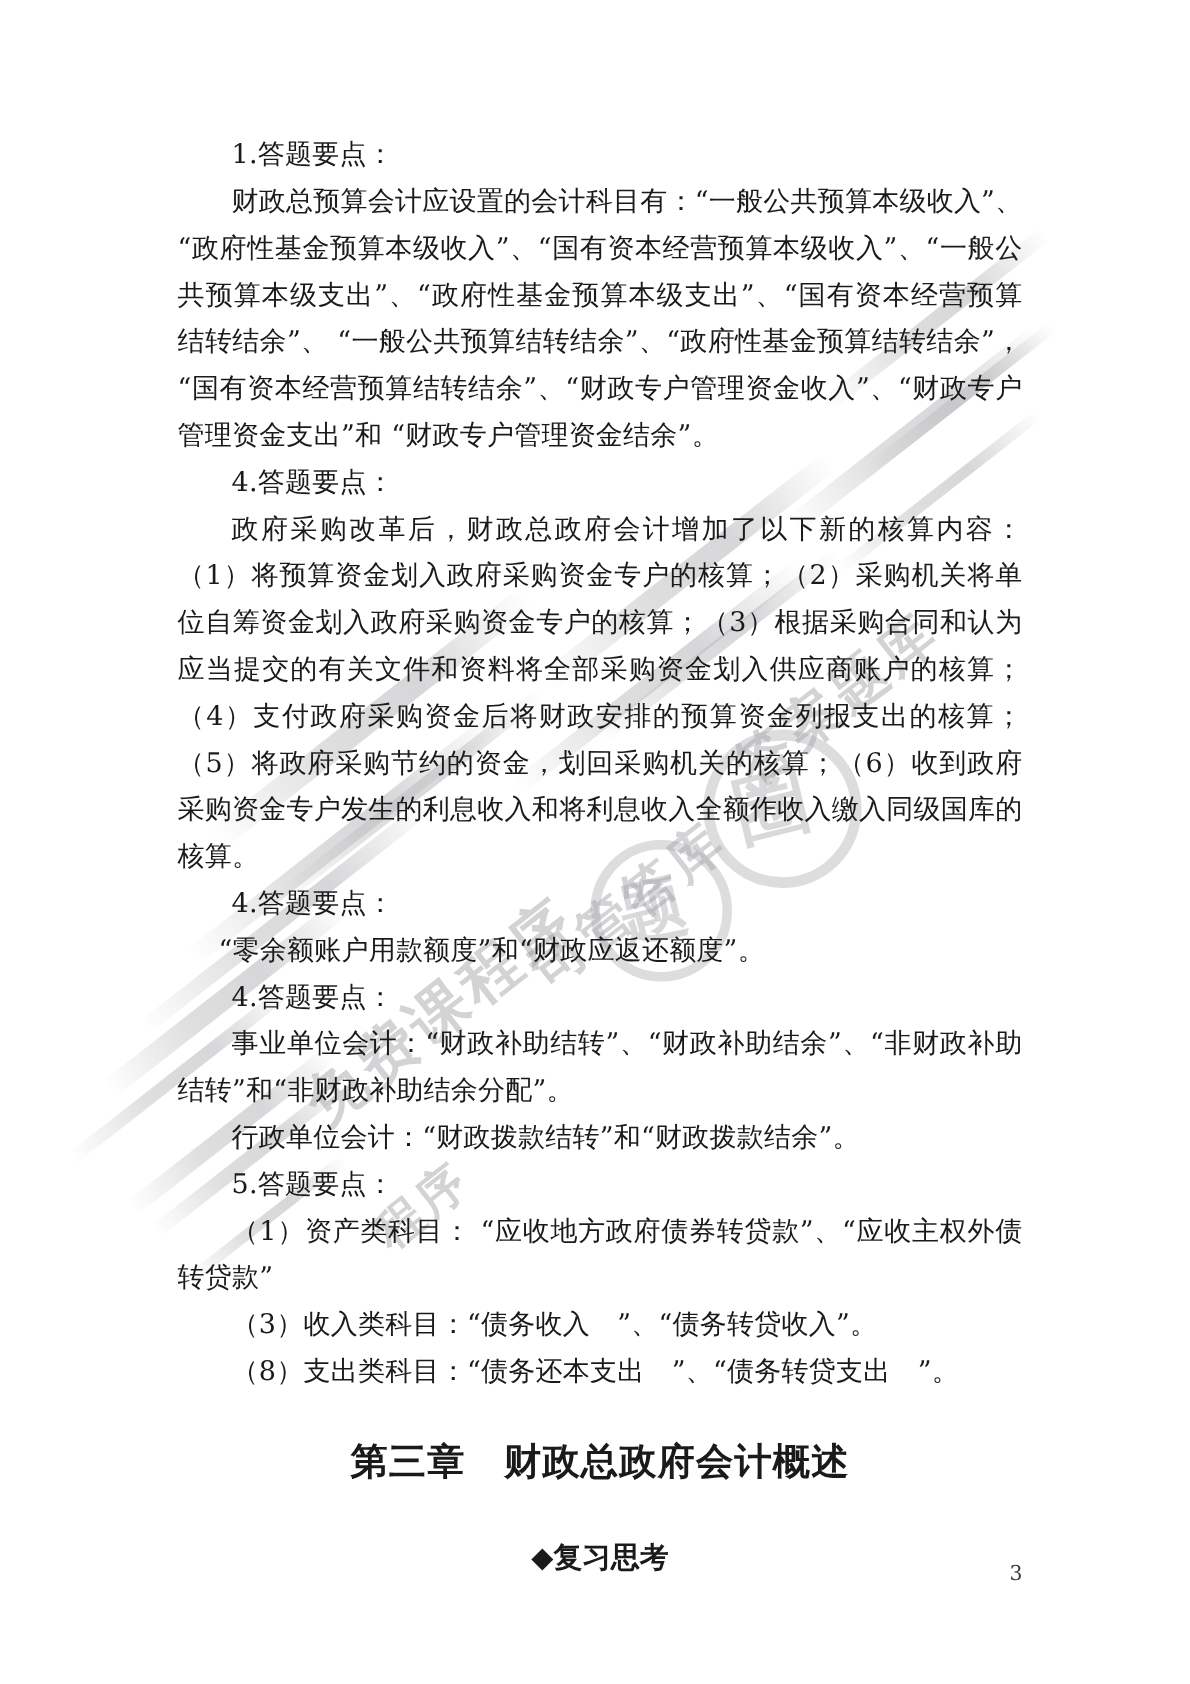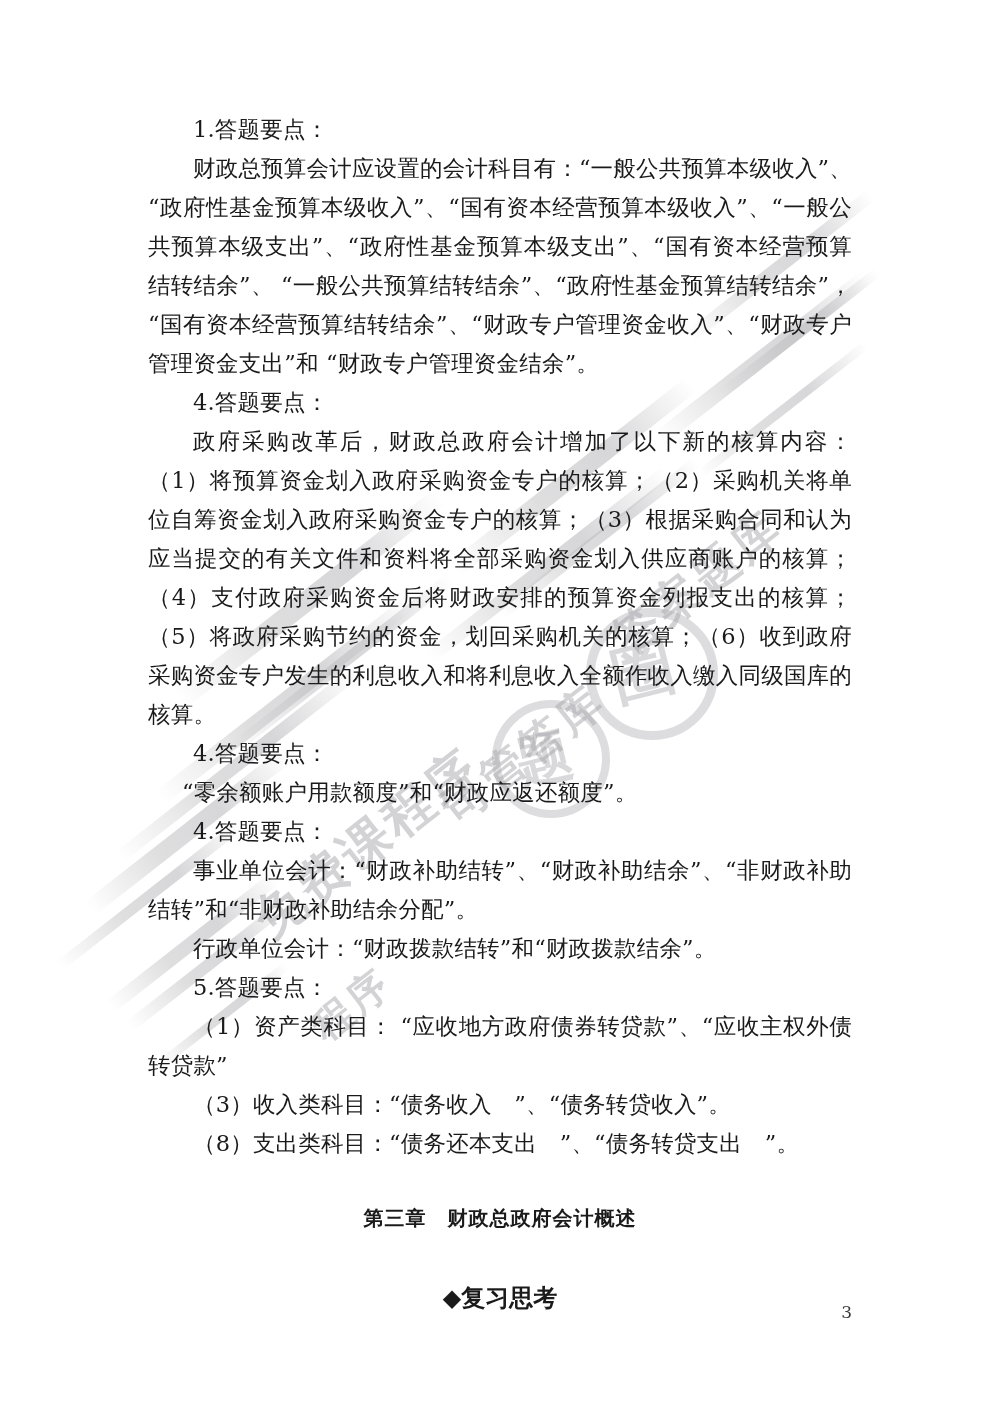--- a/index.html
+++ b/index.html
@@ -81,21 +81,21 @@
     text-indent: 45px;
   }
   .indent1 {
     text-indent: 34px;
   }
 
   .chapter-heading {
     margin: 0;
     padding: 0;
     text-align: center;
-    font-size: 20px;
+    font-size: 31px;
     line-height: 39px;
     font-weight: 700;
     letter-spacing: 1px;
     font-family: "DejaVu Sans", "Liberation Sans", sans-serif;
   }
   .chapter-gap-top { height: 36px; }
   .chapter-gap-bottom { height: 40px; }
 
   .section-heading {
     margin: 0;

